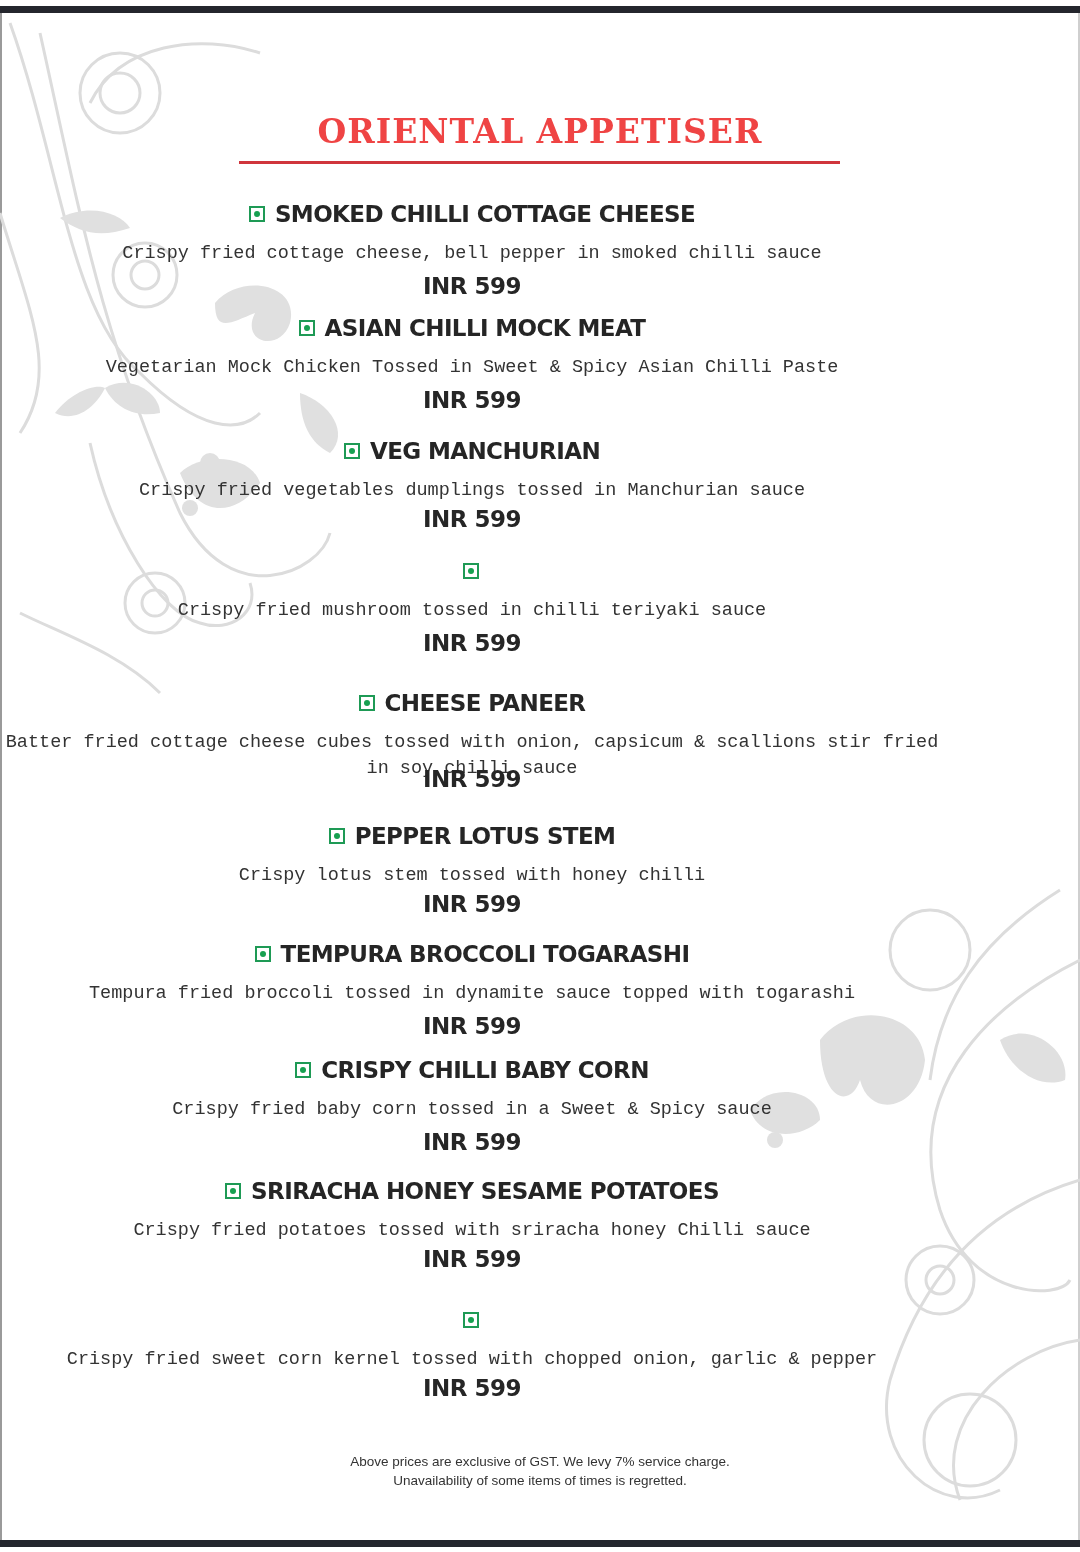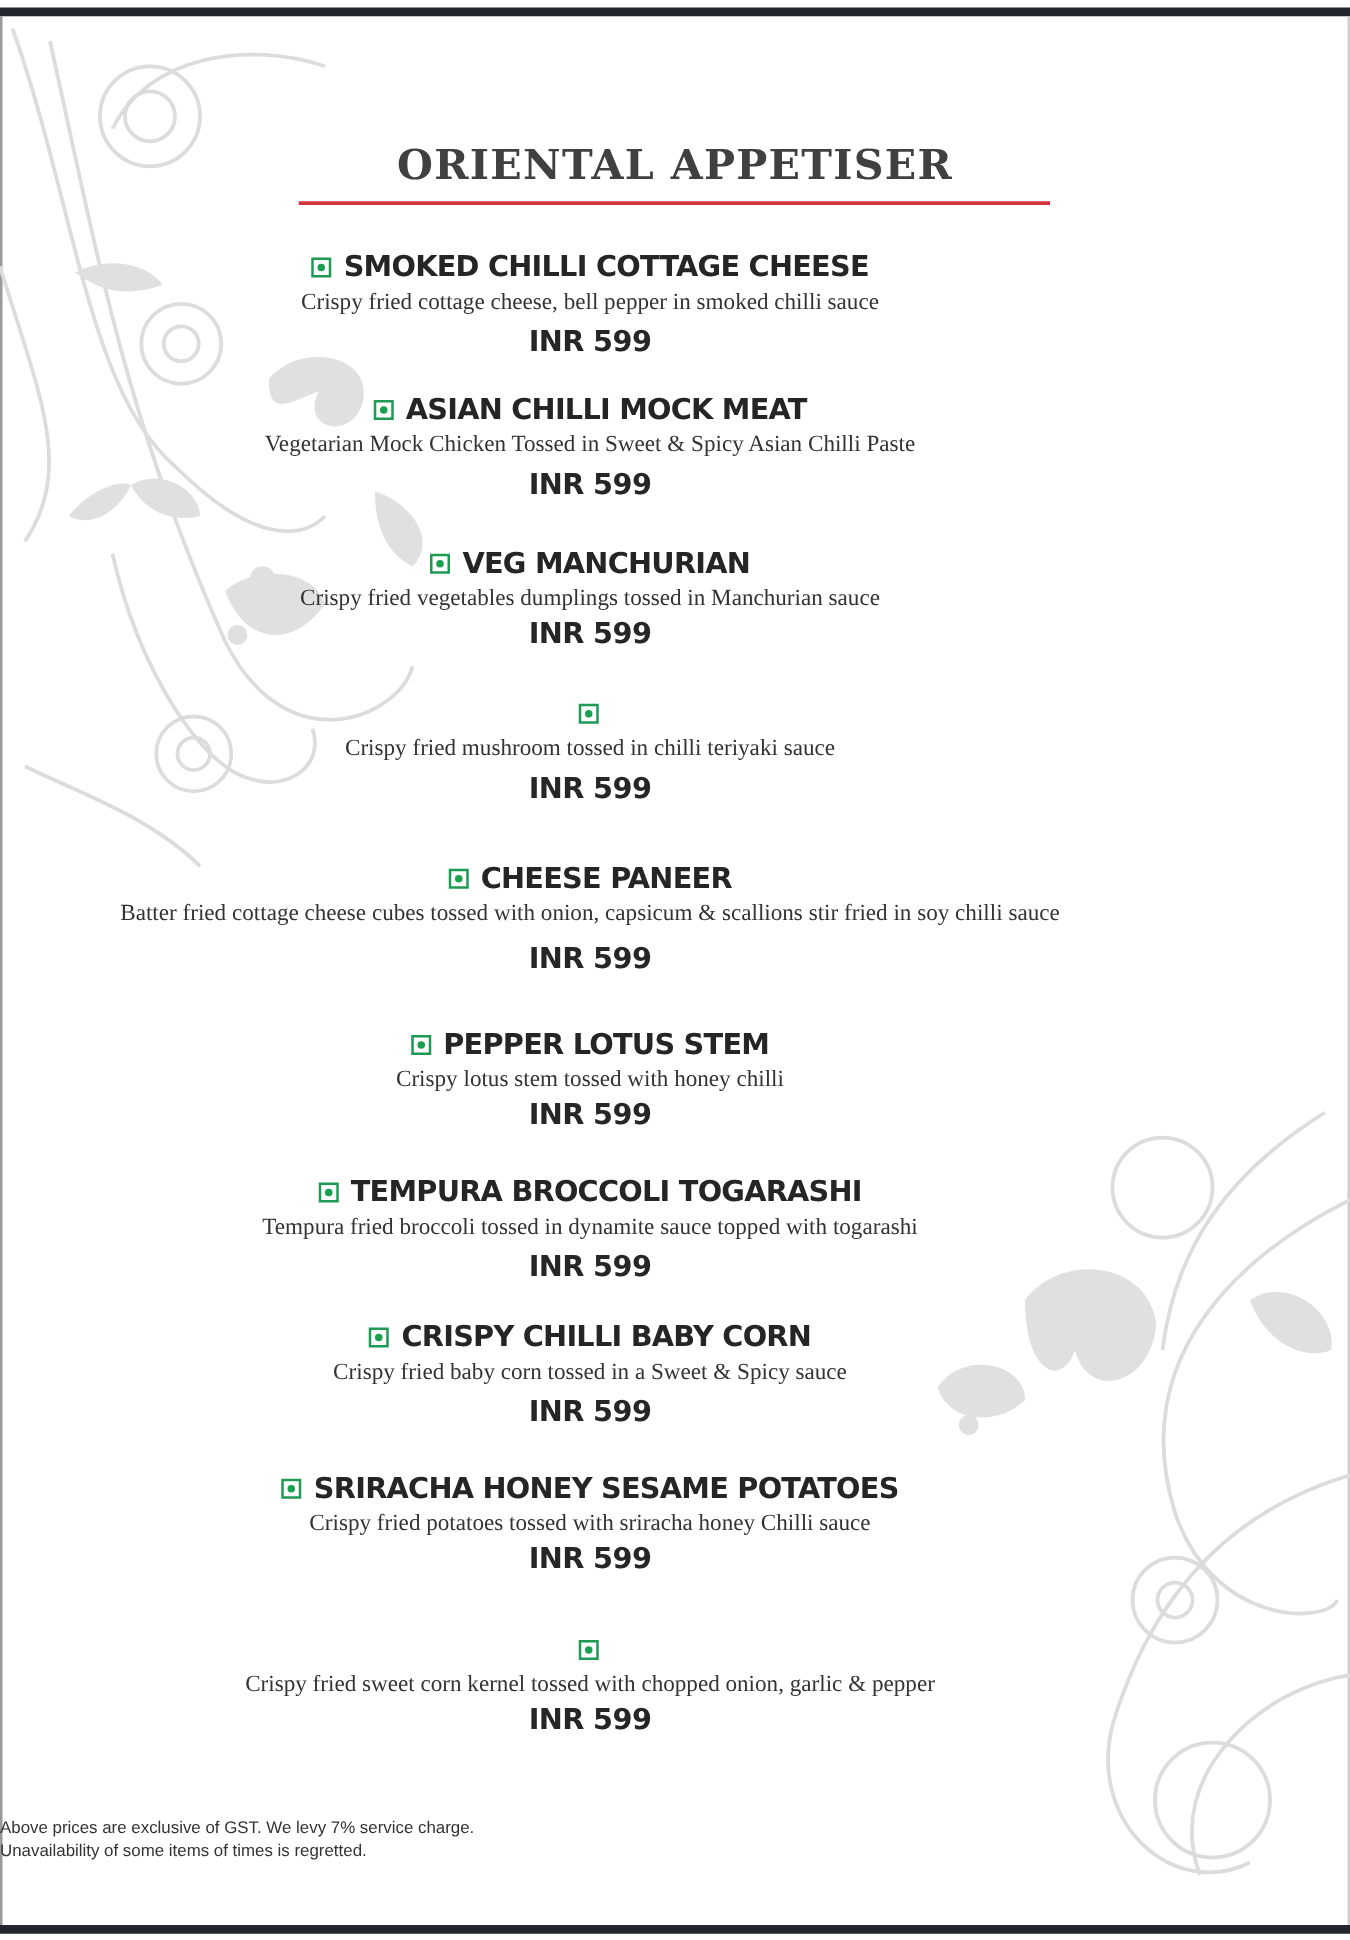--- a/index.html
+++ b/index.html
@@ -10,47 +10,47 @@
       color: #2b2b2b;
     }
     .topbar { position: absolute; left: 0; top: 6px; width: 1080px; height: 7px; background: #24262d; }
     .botbar { position: absolute; left: 0; top: 1540px; width: 1080px; height: 7px; background: #24262d; }
     .leftedge { position: absolute; left: 0; top: 13px; width: 2px; height: 1527px; background: #9a9a9a; }
     .rightedge { position: absolute; right: 0; top: 13px; width: 2px; height: 1527px; background: #cfcfcf; }
     .deco { position: absolute; pointer-events: none; }
     .title {
       position: absolute; left: 0; width: 1080px; top: 112px; text-align: center;
       font-family: "DejaVu Serif", serif; font-weight: bold; font-size: 33px;
-      letter-spacing: 1px; color: #404040;
+      letter-spacing: 1px; color: #ef4444;
     }
     .title-rule { position: absolute; left: 239px; top: 161px; width: 601px; height: 3px; background: #d0353c; }
     .item { position: absolute; left: 0; width: 944px; text-align: center; }
     .item-name {
       display: inline-flex; align-items: center; gap: 8px;
       font-family: "DejaVu Sans", sans-serif; font-weight: bold; font-size: 23px;
       letter-spacing: -0.6px; color: #252525; height: 30px;
     }
     .veg {
       display: inline-block; width: 16px; height: 16px; border: 2px solid #1e9a55;
       box-sizing: border-box; position: relative; margin-right: 2px;
     }
     .veg::after {
       content: ""; position: absolute; left: 3px; top: 3px; width: 6px; height: 6px;
       border-radius: 50%; background: #17a050;
     }
     .item-desc {
-      font-family: Liberation Serif, serif; font-size: 18.5px; color: #333;
-      margin-top: 0px; height: 26px; line-height: 26px;
+      font-family: Liberation Mono, monospace; font-size: 18.5px; color: #333;
+      margin-top: 12px; height: 26px; line-height: 26px;
     }
     .item-price {
       font-family: "DejaVu Sans", sans-serif; font-weight: bold; font-size: 23px;
       letter-spacing: -0.5px; color: #262626; margin-top: 6px;
     }
     .footer {
-      position: absolute; left: 0; width: 1080px; top: 1452px; 
+      position: absolute; left: 0; width: 1080px; top: 1452px; text-align: center;
       font-family: "Liberation Sans", sans-serif; font-size: 13.5px; color: #333; line-height: 19px;
     }
   </style>
 </head>
 <body>
 
 <div class="topbar"></div>
 <div class="leftedge"></div>
 <div class="rightedge"></div>
 

